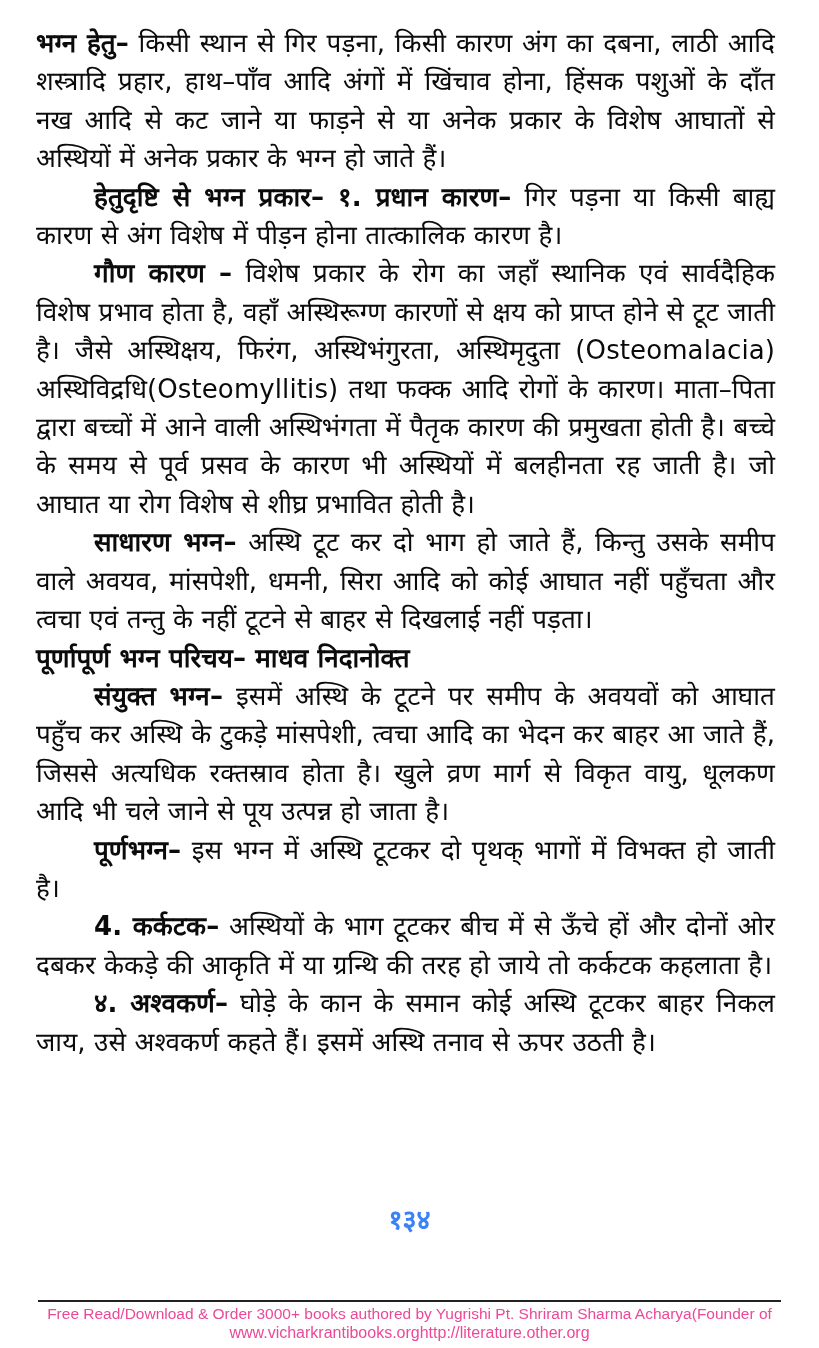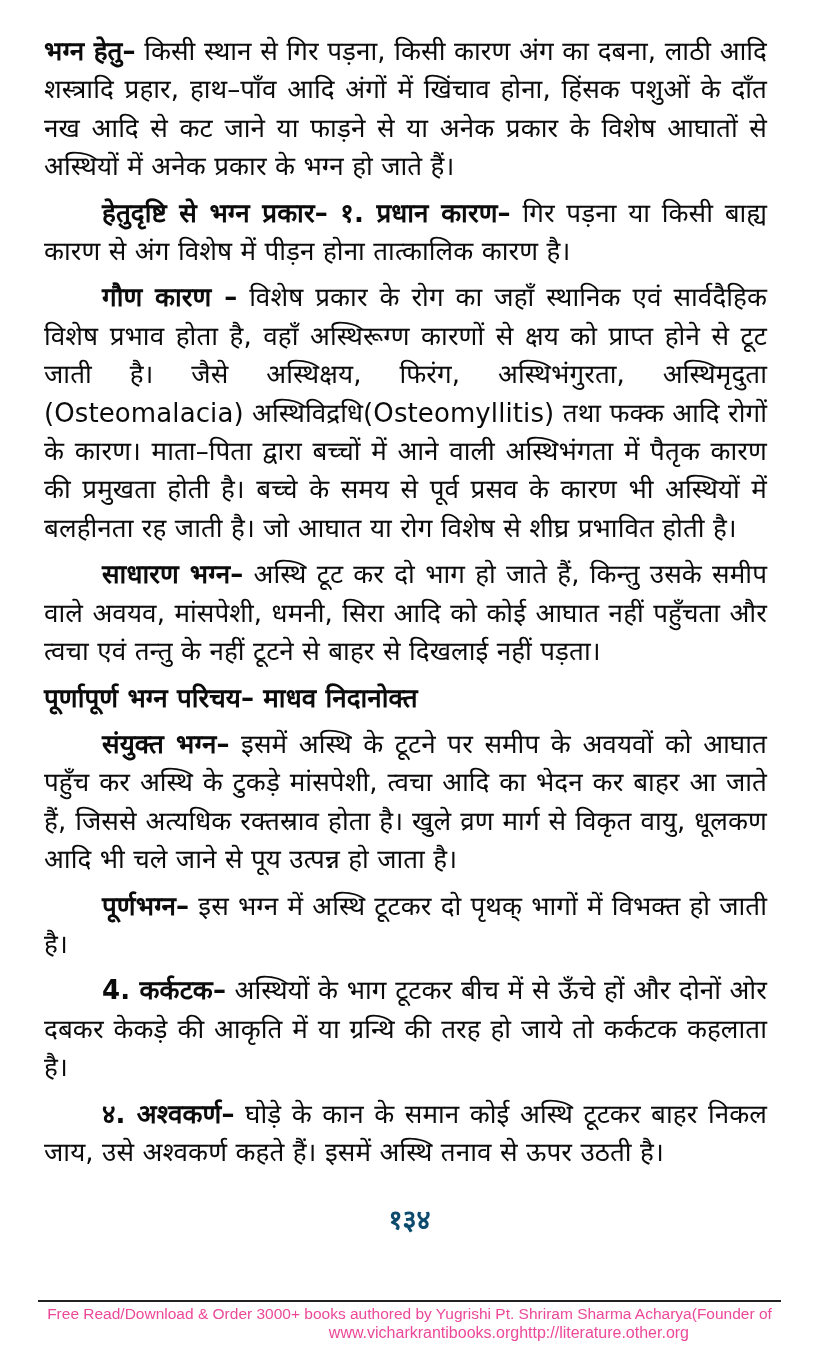--- a/index.html
+++ b/index.html
@@ -17,32 +17,32 @@
     position: absolute;
     top: 24px;
     left: 36px;
     right: 44px;
     font-size: 26px;
     line-height: 38.4px;
     text-align: justify;
     font-weight: 400;
     letter-spacing: 0.1px;
   }
-  .para { margin: 8px; }
+  .para { margin: 0; }
   .para.ind { text-indent: 58px; }
   .para-lead { font-weight: 700; }
   .page-number {
     position: absolute;
     top: 1200px;
     left: 0;
     right: 0;
     text-align: center;
     font-size: 27px;
     font-weight: 700;
-    color: #0c4a6e;
+    color: #3b82f6;
   }
   .footer {
     position: absolute;
     left: 0;
     right: 0;
     bottom: 5px;
     font-family: "Liberation Sans", sans-serif;
     color: #ec4899;
   }
   .footer-rule {
@@ -51,21 +51,21 @@
     margin: 0 38px 2px 38px;
   }
   .footer-line {
     text-align: center;
     font-size: 15.5px;
     line-height: 19px;
     white-space: nowrap;
   }
   .footer-urls {
     display: flex;
-    justify-content: flex-end;
+    justify-content: center;
     padding: 0 130px;
     font-size: 16px;
     line-height: 20px;
   }
 </style>
 </head>
 <body>
 
 <div class="page">
 

